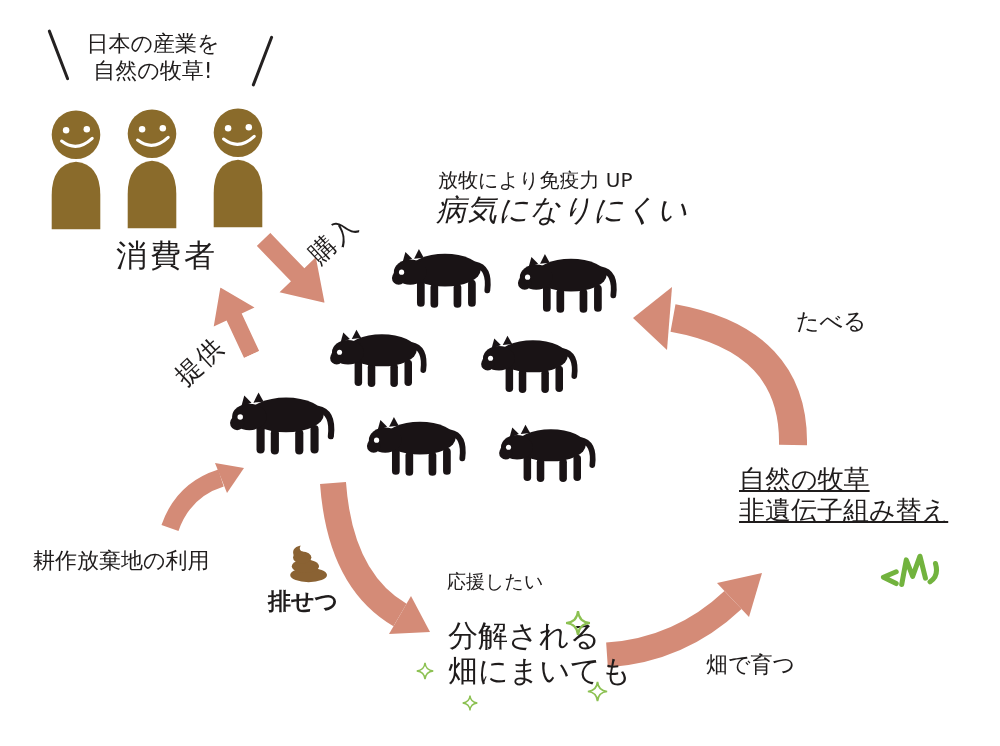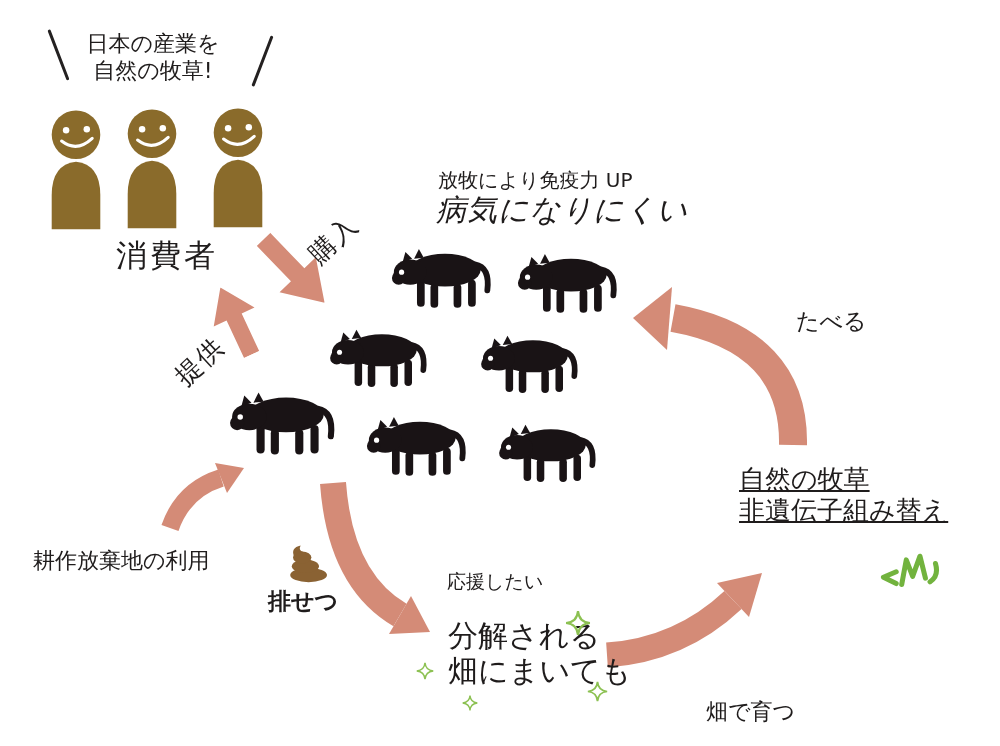--- a/index.html
+++ b/index.html
@@ -122,21 +122,21 @@
       <path d="M21,26 L7,32 L21,39"></path>
       <path d="M27,40 L32,13 L39,31 L47,9 L53,33"></path>
       <path d="M58,37 Q68,31 64,17"></path>
     </g>
   </svg>
 
   <svg class="abs" style="left:595px; top:555px;" width="200" height="115" viewBox="0 0 200 115">
     <path d="M12,100 Q85,95 138,45" fill="none" stroke="#d48b77" stroke-width="25"></path>
     <polygon points="167,18 154,62 122,28" fill="#d48b77"></polygon>
   </svg>
-  <div class="abs jp" style="left:706px; top:650px; font-size:22px;margin-top:47px;">畑で育つ</div>
+  <div class="abs jp" style="left:706px; top:650px; font-size:22px;">畑で育つ</div>
 
   <svg class="abs" style="left:315px; top:470px;" width="135" height="185" viewBox="0 0 135 185">
     <path d="M18,13 Q25,110 85,145" fill="none" stroke="#d48b77" stroke-width="26"></path>
     <polygon points="115,162 74,164 96,126" fill="#d48b77"></polygon>
   </svg>
   <svg class="abs" style="left:283px; top:533px;" width="48" height="52" viewBox="0 0 60 60">
     <g fill="#8a6233">
       <ellipse cx="32" cy="50" rx="23" ry="9"></ellipse>
       <ellipse cx="28" cy="39" rx="17" ry="8.5"></ellipse>
       <ellipse cx="24" cy="28" rx="11.5" ry="7.5"></ellipse>

